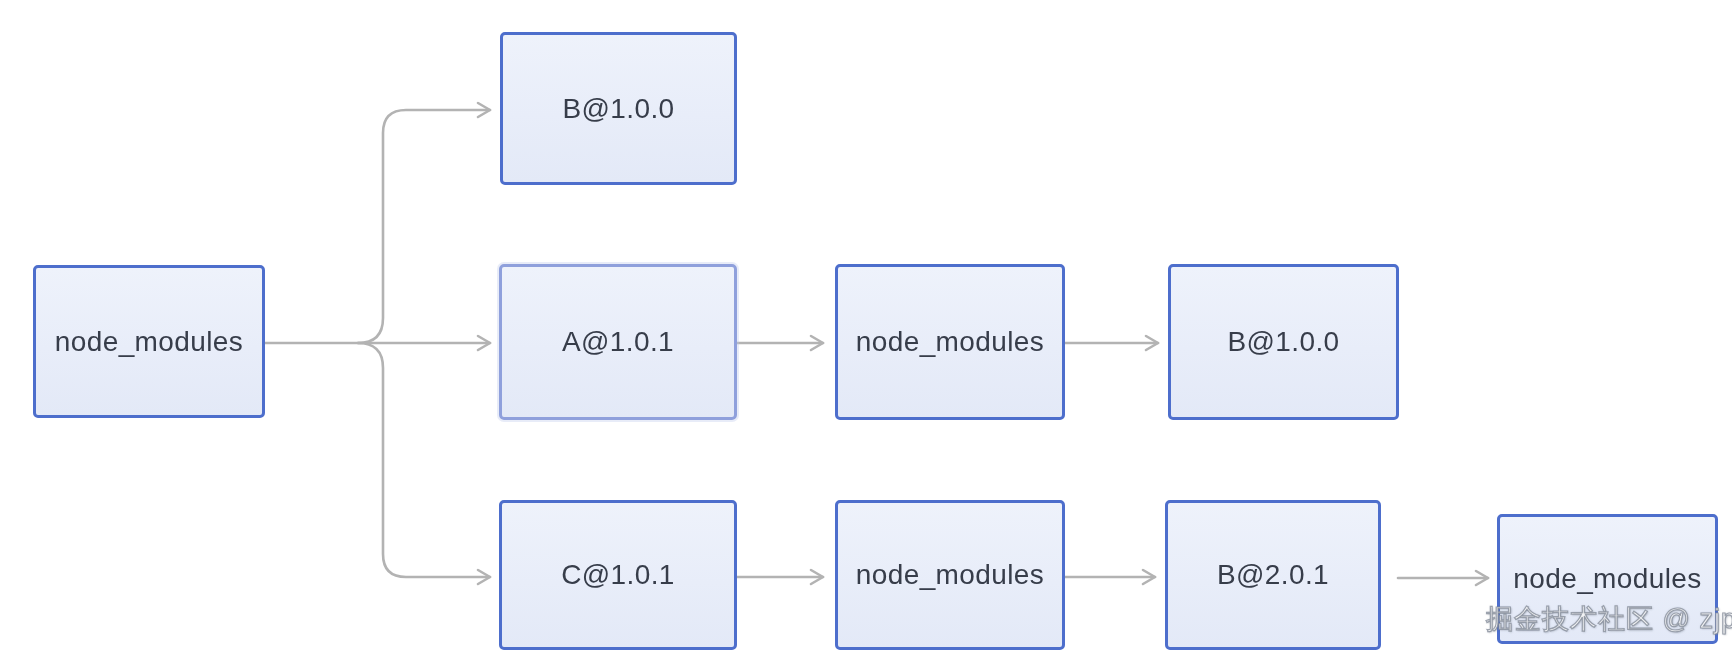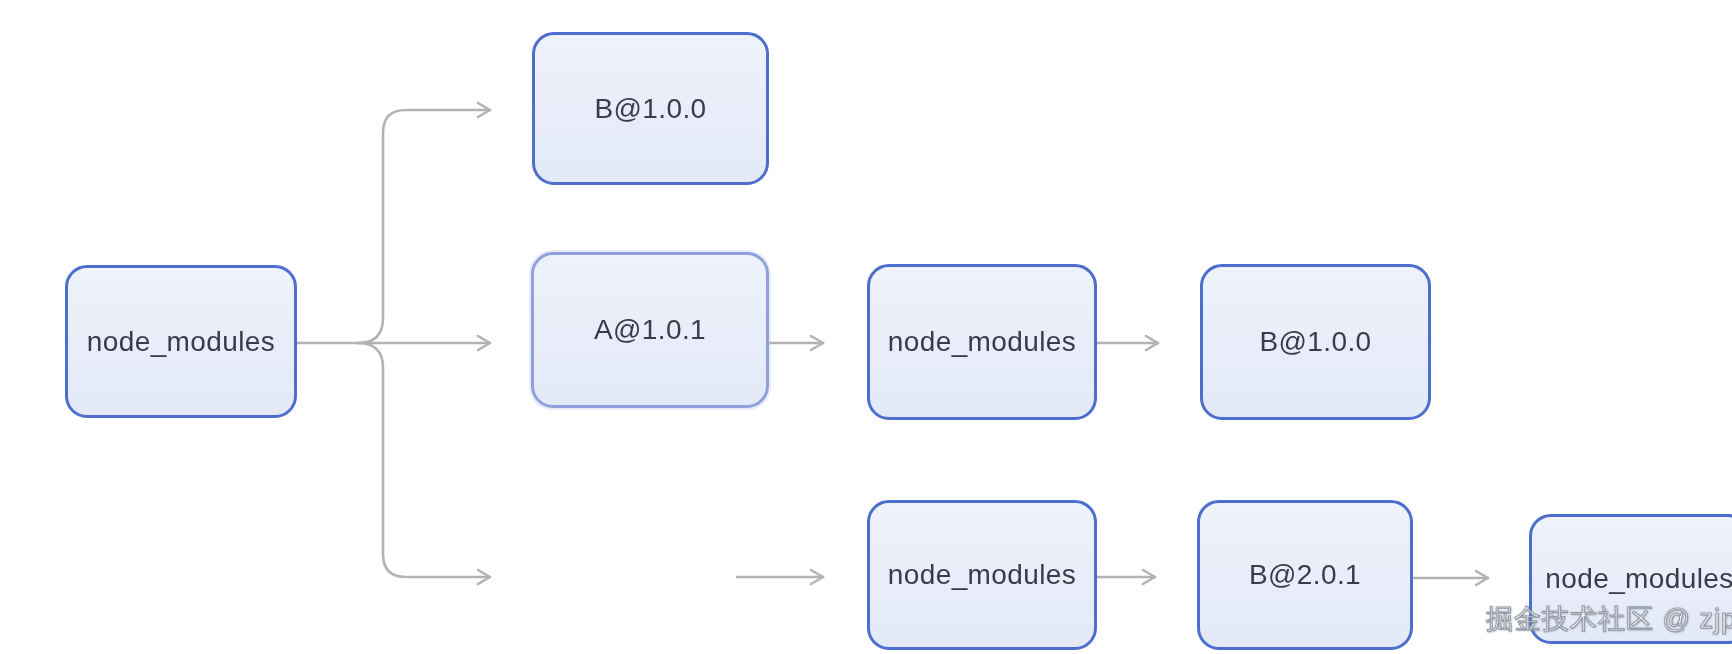--- a/index.html
+++ b/index.html
@@ -21,36 +21,35 @@
   }
   .canvas{
     position:absolute;left:0;top:0;width:1732px;height:654px;
   }
   svg.edges{position:absolute;left:0;top:0;}
   .node{
     position:absolute;
     box-sizing:border-box;
     background:linear-gradient(180deg, var(--node-fill-light) 0%, var(--node-fill) 55%, #e3e9f7 100%);
     border:3px solid var(--node-border);
-    border-radius:22px;
+    border-radius:5px;
     display:flex;align-items:center;justify-content:center;
     color:var(--node-text);
     font-size:28px;
     letter-spacing:0.4px;
     font-weight:400;
-    margin-left:32px;
   }
   .node.muted{
     border-color:var(--node-border-muted);
     box-shadow:0 0 0 2px rgba(190,200,235,0.35);
   }
   
   .n-root      {left:33px;  top:265px; width:232px; height:153px;}
   .n-b-top     {left:500px; top:32px;  width:237px; height:153px;}
-  .n-a         {left:499px; top:252px; width:238px; height:156px;}
+  .n-a         {left:499px; top:264px; width:238px; height:156px;}
   .n-nm-a      {left:835px; top:264px; width:230px; height:156px;}
   .n-b-a       {left:1168px;top:264px; width:231px; height:156px;}
   .n-c         {left:499px; top:500px; width:238px; height:150px;}
   .n-nm-c      {left:835px; top:500px; width:230px; height:150px;}
   .n-b2        {left:1165px;top:500px; width:216px; height:150px;}
   .n-nm-b2     {left:1497px;top:514px; width:221px; height:130px;}
   .watermark{
     position:absolute;
     left:1486px; top:601px;
     font-size:27px;
@@ -98,20 +97,23 @@
   </div>
 
   <div class="node n-nm-a">
     <span>node_modules</span>
   </div>
 
   <div class="node n-b-a">
     <span>B@1.0.0</span>
   </div>
 
+  <div class="node n-c">
+    <span>C@1.0.1</span>
+  </div>
 
   <div class="node n-nm-c">
     <span>node_modules</span>
   </div>
 
   <div class="node n-b2">
     <span>B@2.0.1</span>
   </div>
 
   <div class="node n-nm-b2">

